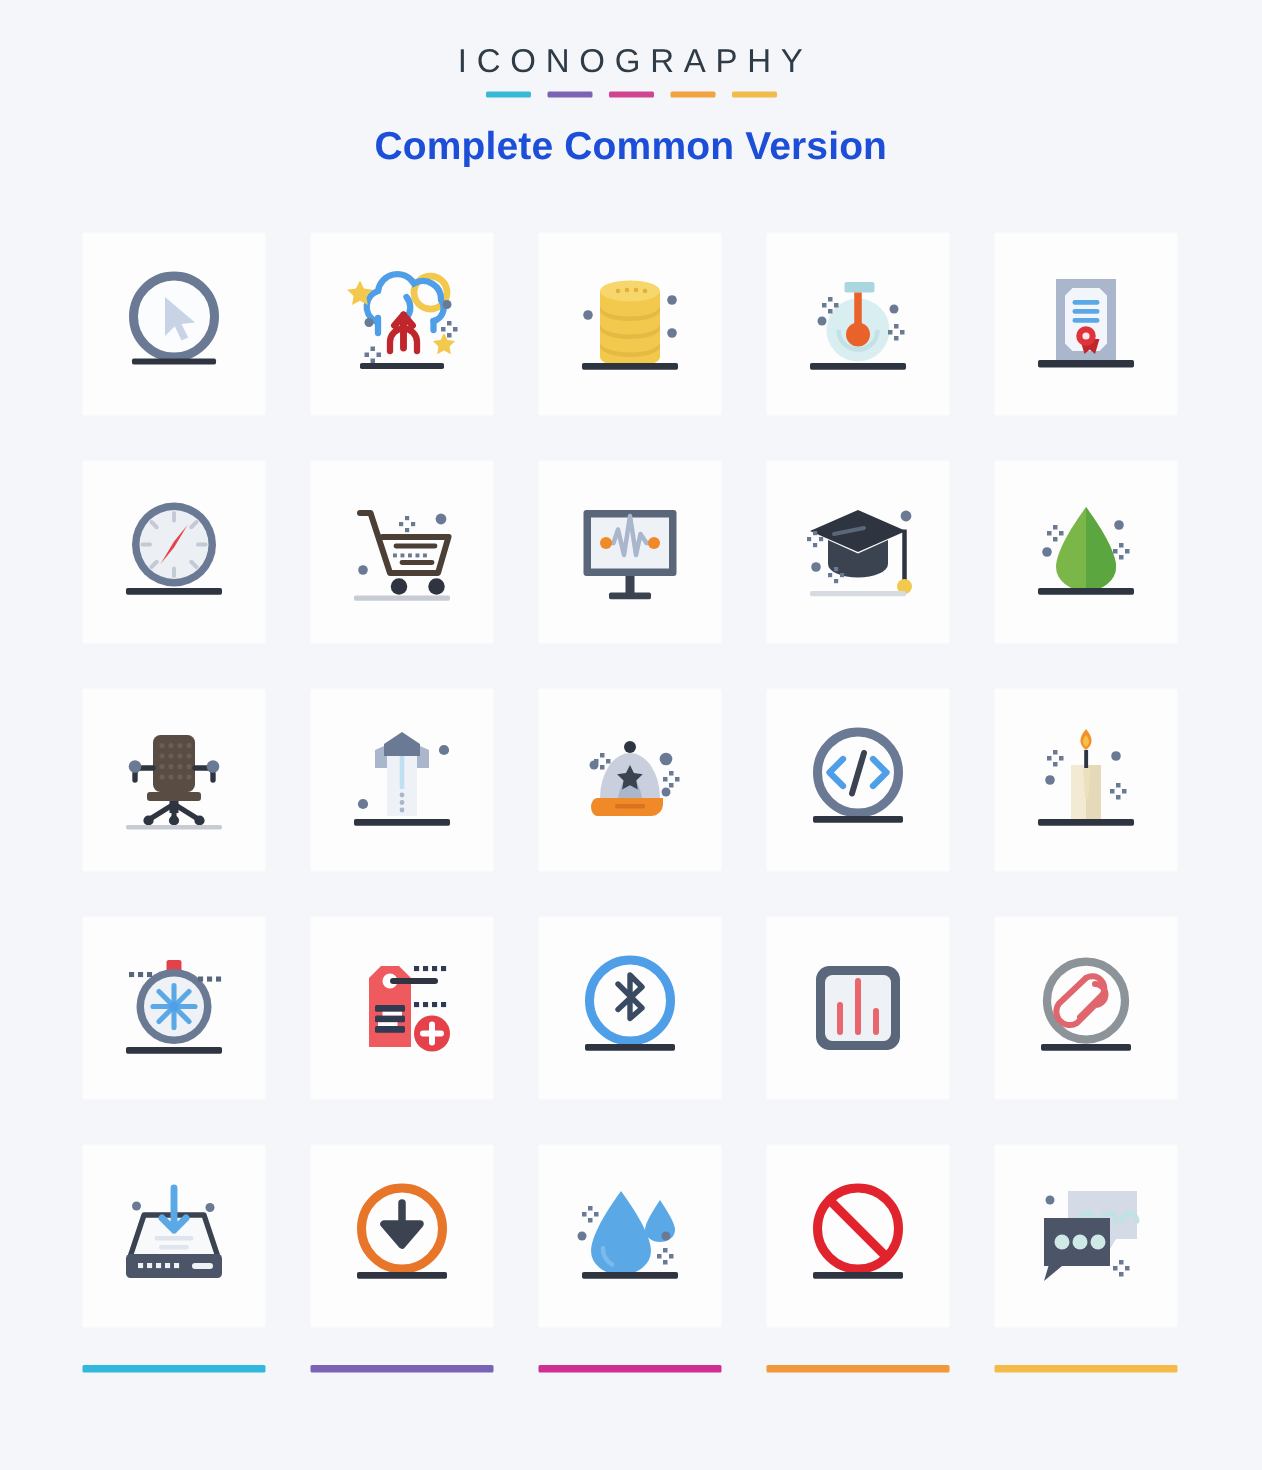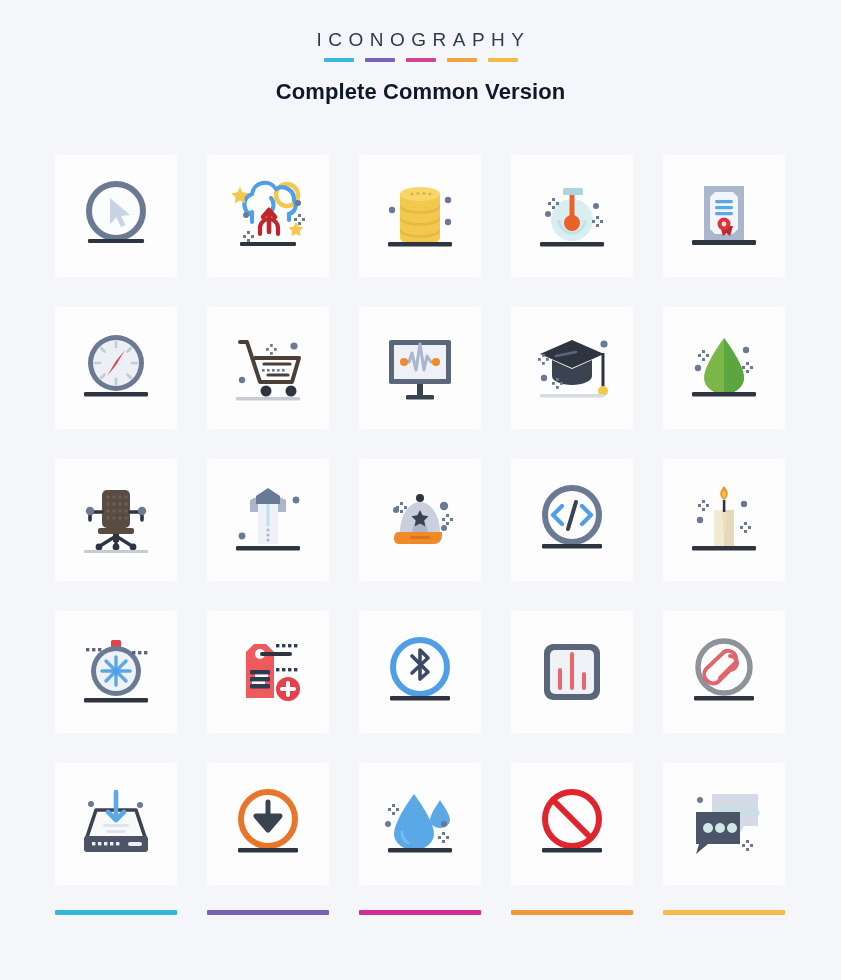--- a/index.html
+++ b/index.html
@@ -21,44 +21,44 @@
     box-sizing: border-box;
   }
 
   
   .header {
     padding-top: 30px;
     text-align: center;
   }
   .kicker {
     font-family: "Liberation Sans", sans-serif;
-    font-size: 19px;
+    font-size: 22px;
     letter-spacing: 6.5px;
     color: #2f3b46;
     font-weight: 400;
     line-height: 1;
     margin: 0 0 0 6px;
   }
   .kicker-rules {
     display: flex;
     justify-content: center;
     gap: 11px;
     margin-top: 9px;
   }
   .kicker-rules .rule {
     width: 30px;
     height: 4px;
     border-radius: 1px;
   }
   .title {
     margin: 18px 0 0 0;
     font-family: "Liberation Sans", sans-serif;
-    font-size: 22px;
+    font-size: 26px;
     font-weight: bold;
-    color: #0f172a;
+    color: #1d4ed8;
     letter-spacing: 0.1px;
     line-height: 1.1;
   }
 
   
   .grid {
     position: absolute;
     left: 55px;
     top: 155px;
     width: 731px;

